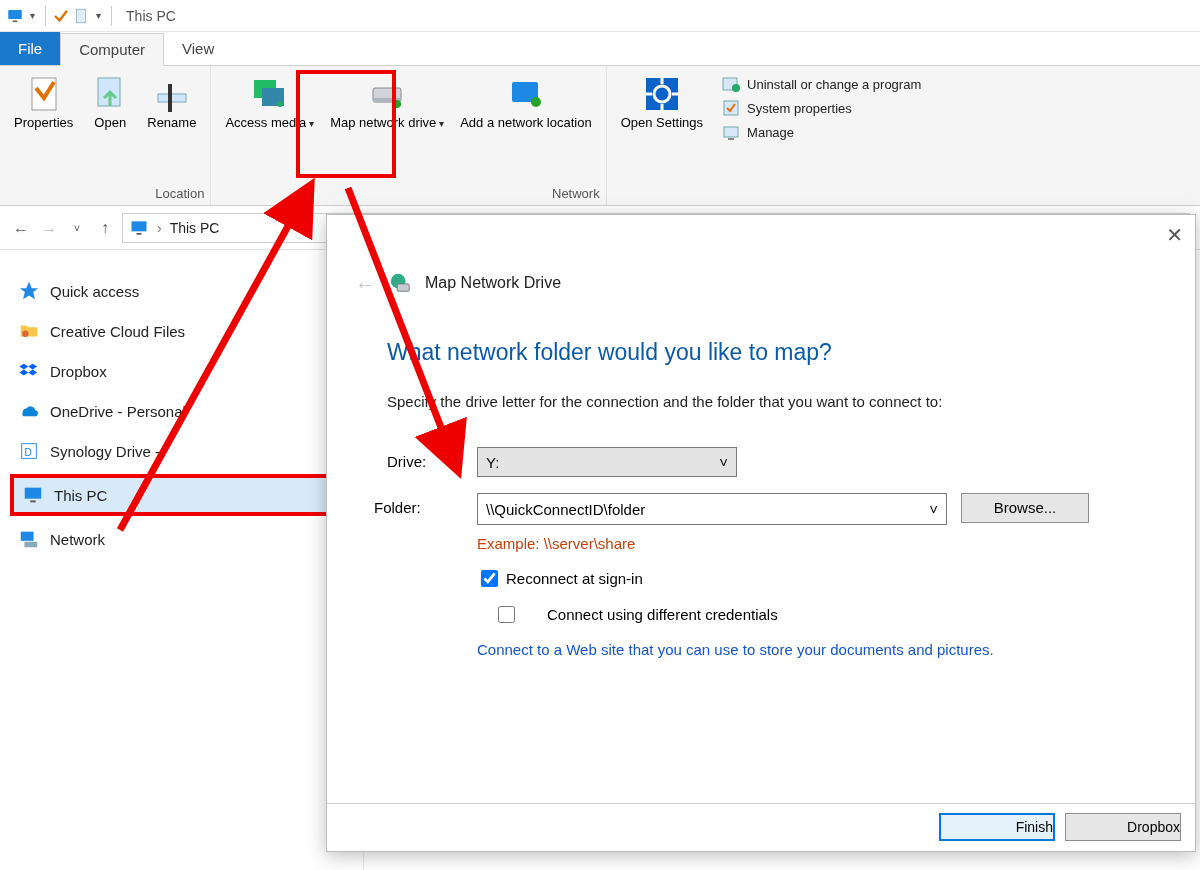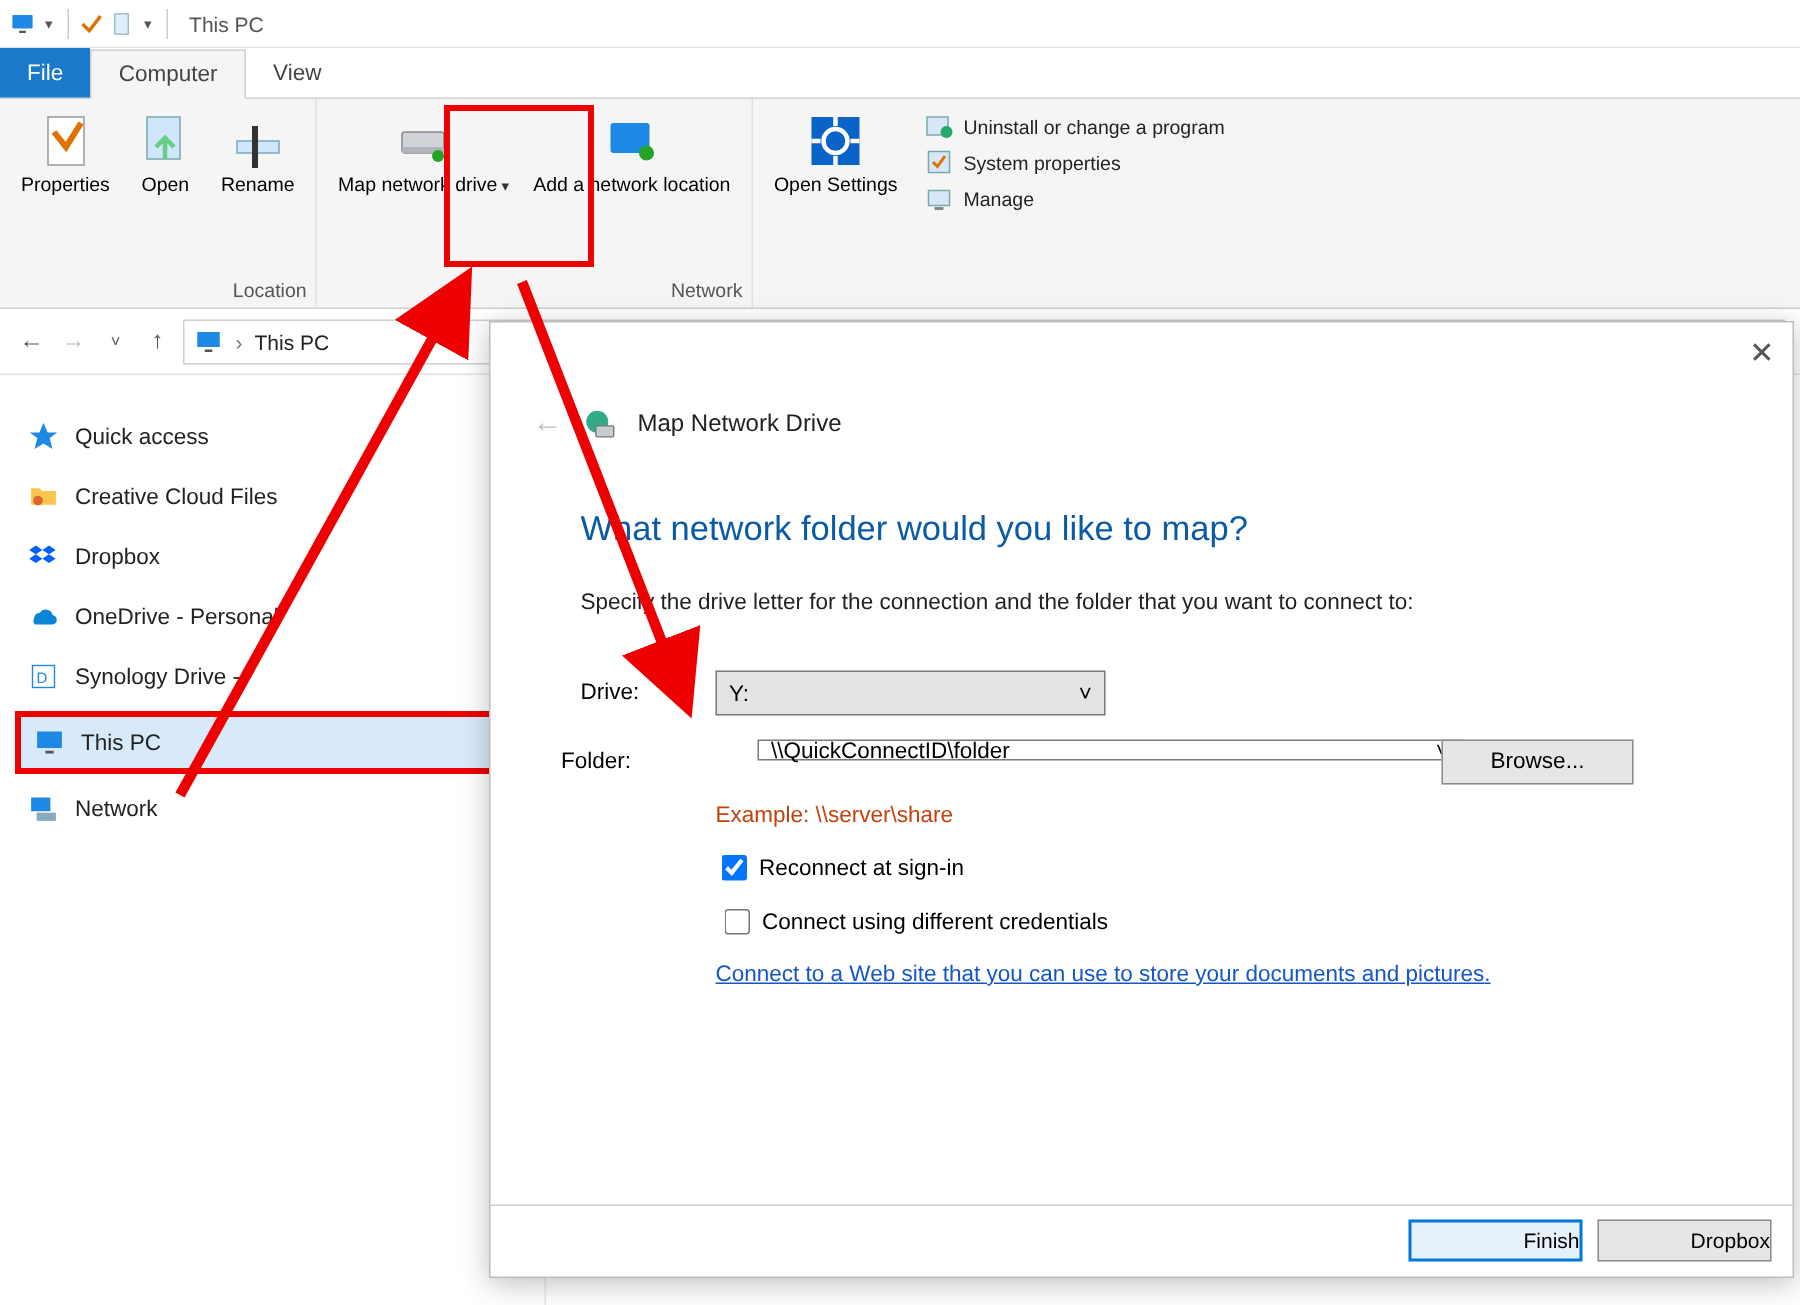--- a/index.html
+++ b/index.html
@@ -61,31 +61,31 @@
   .dlg-head { position:absolute; left:28px; top:56px; display:flex; align-items:center; gap:14px; }
   .dlg-back { color:#bbb; font-size:20px; }
   .dlg-title { font-size:16px; color:#222; }
   .dlg-h1 { position:absolute; left:60px; top:124px; font-size:23px; font-weight:400; color:#0b5aa6; }
   .dlg-p  { position:absolute; left:60px; top:178px; font-size:15px; color:#222; }
 
   .lbl-drive { position:absolute; left:60px; top:238px; font-size:15px; }
   .sel-drive { position:absolute; left:150px; top:232px; width:260px; height:30px; border:1px solid #7a7a7a; background:#e3e3e3; display:flex; align-items:center; padding:0 8px; justify-content:space-between; font-size:15px; }
 
   .lbl-folder { position:absolute; left:47px; top:284px; font-size:15px; }
-  .sel-folder { position:absolute; left:150px; top:278px; width:470px; height:14px; border:1px solid #7a7a7a; display:flex; align-items:center; padding:0 8px; justify-content:space-between; font-size:15px;margin-left:28px; }
+  .sel-folder { position:absolute; left:150px; top:278px; width:470px; height:32px; border:1px solid #7a7a7a; display:flex; align-items:center; padding:0 8px; justify-content:space-between; font-size:15px; }
   .btn-browse { position:absolute; left:634px; top:278px; width:128px; height:30px; border:1px solid #8c8c8c; background:#e6e6e6; text-align:center; line-height:28px; font-size:15px; }
 
   .example { position:absolute; left:150px; top:320px; font-size:15px; color:#c2410c; }
 
   .chk { position:absolute; display:flex; align-items:center; font-size:15px; }
   .chk input { width:17px; height:17px; margin-right:8px; }
   .chk1 { left:150px; top:352px; }
-  .chk2 { left:152px; top:388px; }
-
-  .alink { position:absolute; left:150px; top:426px; color:#1456c4; text-decoration:underline; font-size:15px; }
+  .chk2 { left:167px; top:388px;gap:24px; }
+
+  .alink { position:absolute; left:150px; top:426px; color:#1456c4; font-size:15px; }
 
   .dlg-buttons { position:absolute; right:14px; bottom:10px; display:flex; gap:10px; padding-top:8px; }
   .dlg-btn { width:116px; height:28px; border:1px solid #8c8c8c; background:#e6e6e6; text-align:right; line-height:26px; font-size:14px; }
   .dlg-btn.primary { border:2px solid #0078d7; background:#e6f2fb; line-height:24px; }
   .dlg-footer { position:absolute; left:0; right:0; bottom:0; height:48px; border-top:1px solid #d0d0d0; }
 
   
   .overlay-svg { position:absolute; left:0; top:0; pointer-events:none; }
 
   
@@ -154,20 +154,30 @@
             </svg>
         </span>
         <span class="rb-label">Rename</span>
       </div>
     </div>
     <div class="group-label">Location</div>
   </div>
 
   <div class="ribbon-group">
     <div class="group-body">
+      <div class="rb-btn">
+        <span class="rb-icon svg-ico">
+          <svg viewBox="0 0 40 40">
+              <rect x="4" y="6" width="22" height="18" fill="#2b6"></rect>
+              <rect x="12" y="14" width="22" height="18" fill="#38a"></rect>
+              <circle cx="30" cy="30" r="3" fill="#2a6"></circle>
+            </svg>
+        </span>
+        <span class="rb-label rb-dd">Access media</span>
+      </div>
       <div class="rb-btn" id="map-net-btn">
         <span class="rb-icon svg-ico">
           <svg viewBox="0 0 40 40">
               <rect x="6" y="14" width="28" height="14" rx="2" fill="#d0d4d8" stroke="#888"></rect>
               <rect x="6" y="24" width="28" height="4" fill="#aeb5bc"></rect>
               <circle cx="30" cy="30" r="4" fill="#26a326"></circle>
             </svg>
         </span>
         <span class="rb-label rb-dd">Map network drive</span>
       </div>

